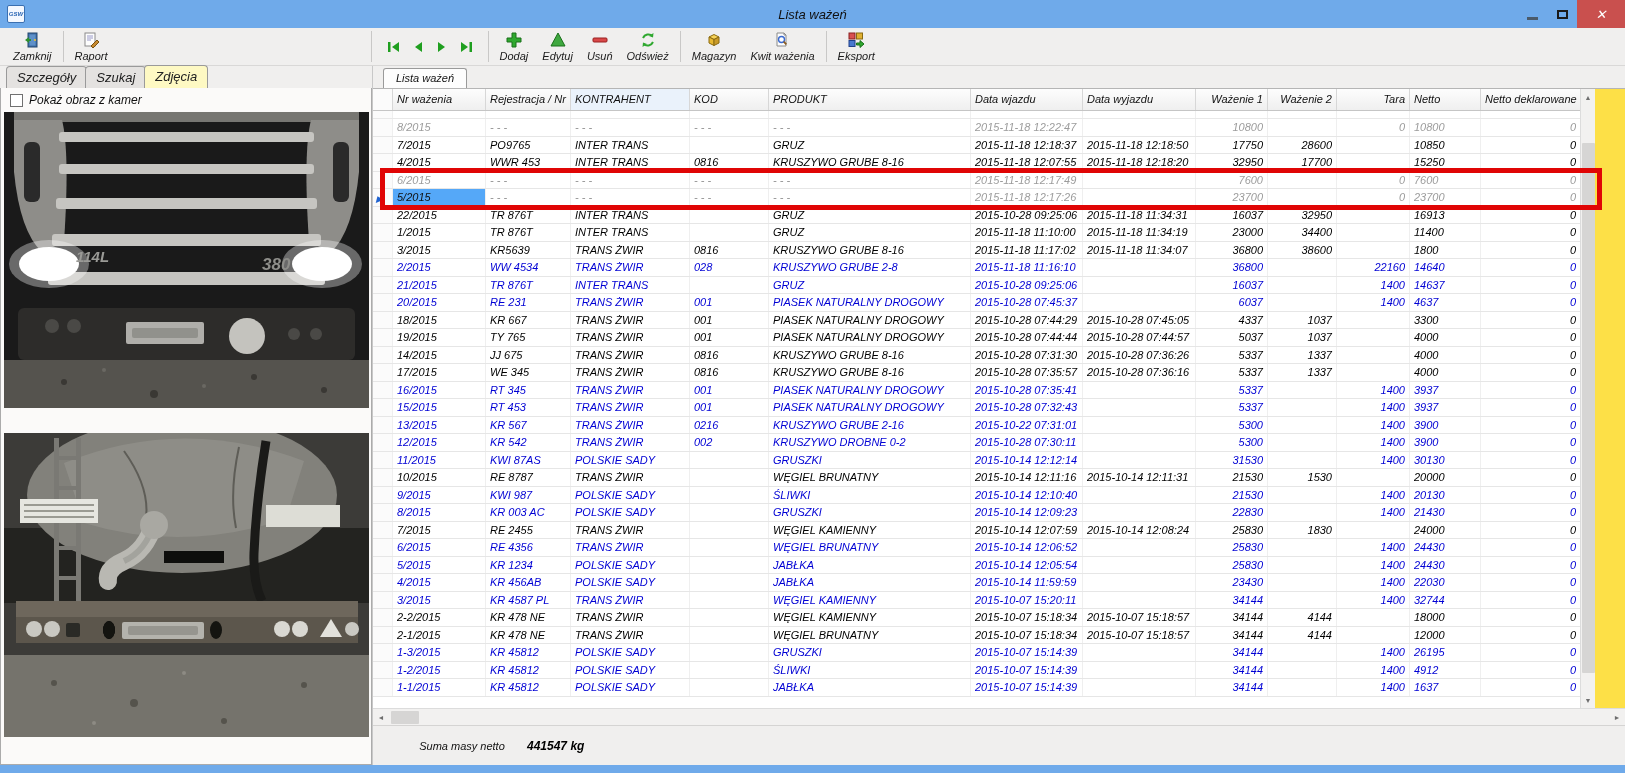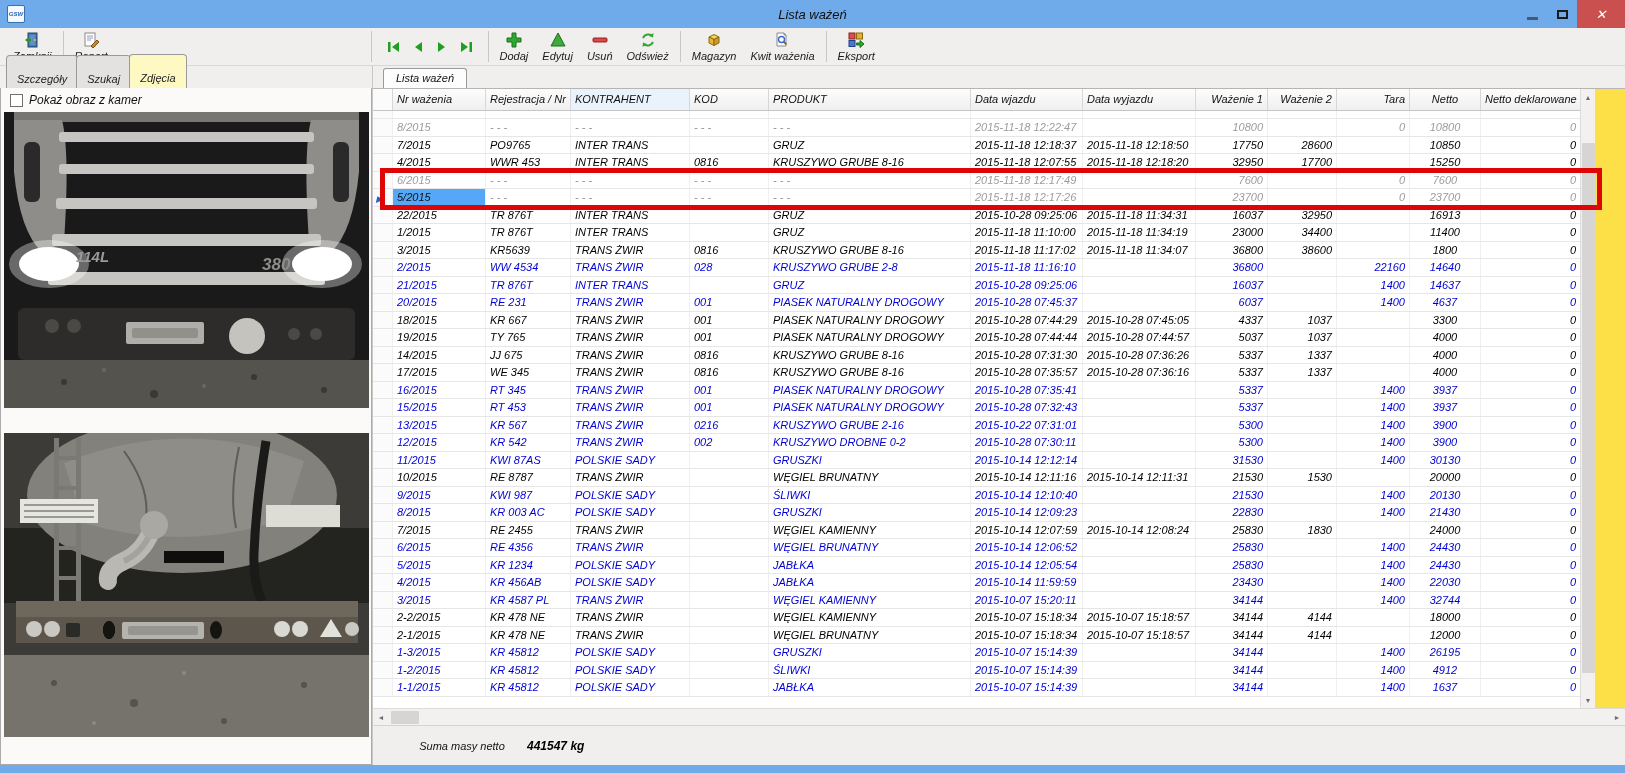--- a/index.html
+++ b/index.html
@@ -26,21 +26,21 @@
   .tspacer { width:252px; }
   .navgrp { display:flex; align-items:center; gap:4px; padding:0 8px; }
   .navbtn { display:flex; align-items:center; justify-content:center; width:20px; height:20px; cursor:default; }
 
   
   .content { display:flex; height:699px; }
 
   
   .left-panel { width:372px; background:#F0EFEE; display:flex; flex-direction:column; }
   .ltabs { height:22px; display:flex; align-items:flex-end; padding-left:6px; background:#F0EFEE; }
-  .ltab { font-size:11px; padding:17px 10px 3px 10px; border:1px solid #9A9A9A; border-bottom:none; background:#E4E2E0;
+  .ltab { font-size:13px; padding:3px 10px 3px 10px; border:1px solid #9A9A9A; border-bottom:none; background:#E4E2E0;
           border-radius:4px 4px 0 0; margin-right:-2px; color:#222; position:relative; }
   .ltab.active { background:#fef9c3; z-index:2; padding-bottom:4px; }
   .lbody { flex:1; background:#FBFAF9; border:1px solid #ABABAB; border-top:none; display:flex; flex-direction:column; padding:0 3px; }
   .chkrow { height:24px; display:flex; align-items:center; font-size:12px; color:#111; padding-left:6px; gap:6px; }
   .chk { width:13px; height:13px; background:#fff; border:1px solid #707070; display:inline-block; }
   .photo { width:365px; margin:0 auto; font-size:0; line-height:0; }
   .photogap { height:25px; }
 
   
   .table-panel { flex:1; background:#F0EFEE; display:flex; flex-direction:column; border-left:1px solid #C8C8C8; }
@@ -55,21 +55,21 @@
   .spacer-row { height:8px; display:flex; border-bottom:1px solid #E8E8E8; }
   .spacer-row .cell { border-right:1px solid #EFEFEF; }
   .tbody { }
   .trow { display:flex; height:17.5px; border-bottom:1px solid #E6E6E6; background:#fff; }
   .cell { overflow:hidden; white-space:nowrap; }
   .trow .cell { font-size:11px; line-height:16.5px; padding:0 4px; border-right:1px solid #EFEFEF; color:#000; }
   .g  { width:20px; padding:0 !important; position:relative; background:#FBFBFB; }
   .c0 { width:93px; } .c1 { width:85px; } .c2 { width:119px; } .c3 { width:79px; }
   .c4 { width:202px; } .c5 { width:112px; } .c6 { width:113px; }
   .c7 { width:72px; text-align:right; } .c8 { width:69px; text-align:right; }
-  .c9 { width:73px; text-align:right; } .c10 { width:71px; text-align:center; }
+  .c9 { width:73px; text-align:right; } .c10 { width:71px; text-align:left; }
   .c11 { width:99px; text-align:right; border-right:none !important; }
   .trow.gray .cell { color:#9C9C9C; }
   .trow.blue .cell { color:#0000D4; }
   .trow.selected .c0 { background:#55A8F8; color:#101010; }
   .trow.selected .g::before { content:"▶"; position:absolute; left:3px; top:2px; font-size:9px; color:#1E62D0; }
   .bodyfill { flex:1; background:#fff; }
 
   .vscroll { width:15px; background:#F2F1F0; border-left:1px solid #DCDCDC; position:relative; }
   .varrow { height:16px; display:flex; align-items:center; justify-content:center; font-size:7px; color:#6E6E6E; }
   .varrow.down { position:absolute; bottom:0; left:0; right:0; }

